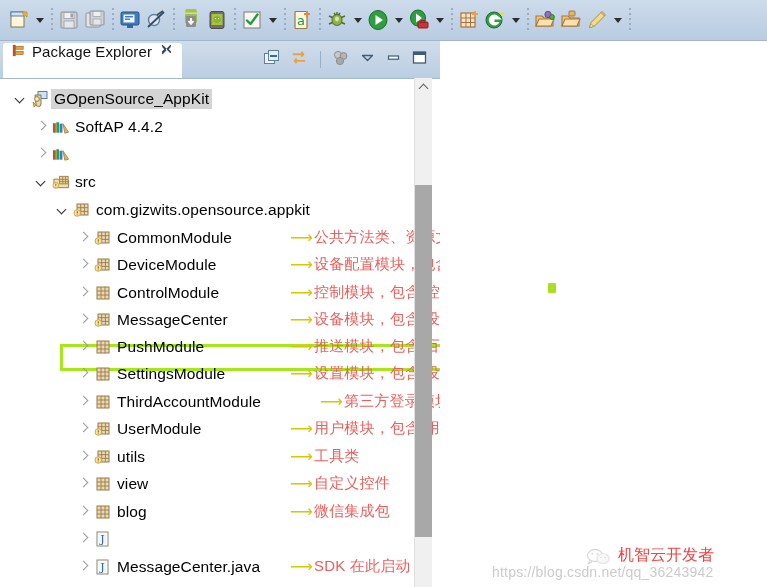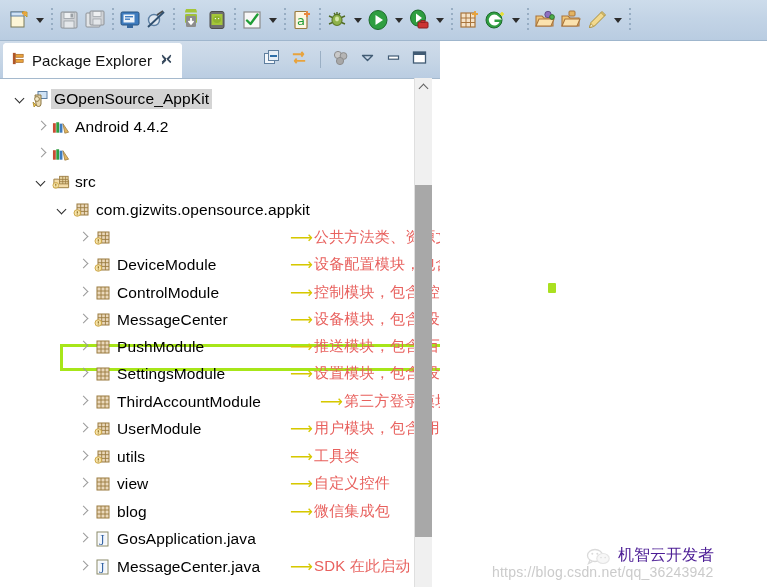--- a/index.html
+++ b/index.html
@@ -77,21 +77,20 @@
     display: flex;
     align-items: stretch;
   }
   .view-tab {
     background: #ffffff;
     border-top-left-radius: 4px;
     border-top-right-radius: 4px;
     margin: 2px 0 0 3px;
     padding: 0 9px 0 8px;
     display: flex;
-    align-items: center;
     gap: 6px;
     box-shadow: 0 0 0 1px #ffffff inset;
   }
   .view-tab-title {
     font-size: 15px;
     color: #111111;
     letter-spacing: .1px;
     white-space: nowrap;
   }
   .tab-close {
@@ -263,21 +262,21 @@
     left: 0; top: 19px;
     font-size: 14px;
     color: #cbcbcb;
     letter-spacing: .2px;
     white-space: nowrap;
   }
   .wm-brand {
     position: absolute;
     left: 126px; top: 0px;
     font-size: 16px;
-    color: #4c1d95;
+    color: #ef4444;
     white-space: nowrap;
   }
   .wm-wechat {
     position: absolute;
     left: 94px; top: 3px;
     width: 26px; height: 18px;
     opacity: .55;
   }
 </style>
 </head>
@@ -510,21 +509,21 @@
           <span class="label sel">GOpenSource_AppKit</span>
         </div>
         <div class="row" style="top: 33px; padding-left: 35px;">
           <span class="twisty closed"></span>
           <span class="node-icon"><svg width="19" height="18" viewBox="0 0 20 18">
               <rect x="1" y="5" width="3" height="10" fill="#c94b34"></rect>
               <rect x="4.5" y="4" width="3" height="11" fill="#2f9e41"></rect>
               <rect x="8" y="5.5" width="3" height="9.5" fill="#3f7cbf"></rect>
               <path d="M11.5 5.5 L17.5 14.5 L13.5 15.5 z" fill="#e0b45f" stroke="#9a7b3f" stroke-width="0.8"></path>
             </svg></span>
-          <span class="label">Android 4.4.2</span>
+          <span class="label">SoftAP 4.4.2</span>
         </div>
         <div class="row" style="top: 60px; padding-left: 35px;">
           <span class="twisty closed"></span>
           <span class="node-icon"><svg width="19" height="18" viewBox="0 0 20 18">
               <rect x="1" y="5" width="3" height="10" fill="#c94b34"></rect>
               <rect x="4.5" y="4" width="3" height="11" fill="#2f9e41"></rect>
               <rect x="8" y="5.5" width="3" height="9.5" fill="#3f7cbf"></rect>
               <path d="M11.5 5.5 L17.5 14.5 L13.5 15.5 z" fill="#e0b45f" stroke="#9a7b3f" stroke-width="0.8"></path>
             </svg></span>
         </div>
@@ -550,20 +549,21 @@
           <span class="label">com.gizwits.opensource.appkit</span>
         </div>
         <div class="row" style="top: 144px; padding-left: 77px;">
           <span class="twisty closed"></span>
           <span class="node-icon"><svg width="18" height="18" viewBox="0 0 18 18">
               <rect x="4" y="3" width="11" height="11" fill="#ead8bb" stroke="#9a7b3f" stroke-width="1"></rect>
               <path d="M4 6.7 h11 M4 10.4 h11 M7.7 3 v11 M11.4 3 v11" stroke="#9a7b3f" stroke-width="0.9"></path>
               <circle cx="4.3" cy="12" r="3.3" fill="#f6e3a8" stroke="#c9a23d" stroke-width="0.9"></circle>
               <path d="M4.3 10.3 v2.2 M4.3 13.6 v0.6" stroke="#8a6b20" stroke-width="1.1"></path>
             </svg></span>
+          <span class="label">CommonModule</span>
           <span class="cmt-wrap" style="position: absolute; left: 290px;">
             <span class="arrow-glyph">⟶</span>
             <span class="comment">公共方法类、资源文件读取类</span>
           </span>
         </div>
         <div class="row" style="top: 171px; padding-left: 77px;">
           <span class="twisty closed"></span>
           <span class="node-icon"><svg width="18" height="18" viewBox="0 0 18 18">
               <rect x="4" y="3" width="11" height="11" fill="#ead8bb" stroke="#9a7b3f" stroke-width="1"></rect>
               <path d="M4 6.7 h11 M4 10.4 h11 M7.7 3 v11 M11.4 3 v11" stroke="#9a7b3f" stroke-width="0.9"></path>
@@ -690,21 +690,20 @@
             <span class="comment">微信集成包</span>
           </span>
         </div>
         <div class="row" style="top: 445px; padding-left: 77px;">
           <span class="twisty closed"></span>
           <span class="node-icon"><svg width="17" height="18" viewBox="0 0 17 18">
               <rect x="3" y="2" width="11" height="14" fill="#ffffff" stroke="#8a8a6a" stroke-width="1"></rect>
               <rect x="4.5" y="3.5" width="8" height="11" fill="#f2f6fb"></rect>
               <text x="6.3" y="13" font-family="DejaVu Serif" font-size="11" fill="#2f5fa0">J</text>
             </svg></span>
-          <span class="label">GosApplication.java</span>
         </div>
         <div class="row" style="top: 473px; padding-left: 77px;">
           <span class="twisty closed"></span>
           <span class="node-icon"><svg width="17" height="18" viewBox="0 0 17 18">
               <rect x="3" y="2" width="11" height="14" fill="#ffffff" stroke="#8a8a6a" stroke-width="1"></rect>
               <rect x="4.5" y="3.5" width="8" height="11" fill="#f2f6fb"></rect>
               <text x="6.3" y="13" font-family="DejaVu Serif" font-size="11" fill="#2f5fa0">J</text>
             </svg></span>
           <span class="label">MessageCenter.java</span>
           <span class="cmt-wrap" style="position: absolute; left: 290px;">

